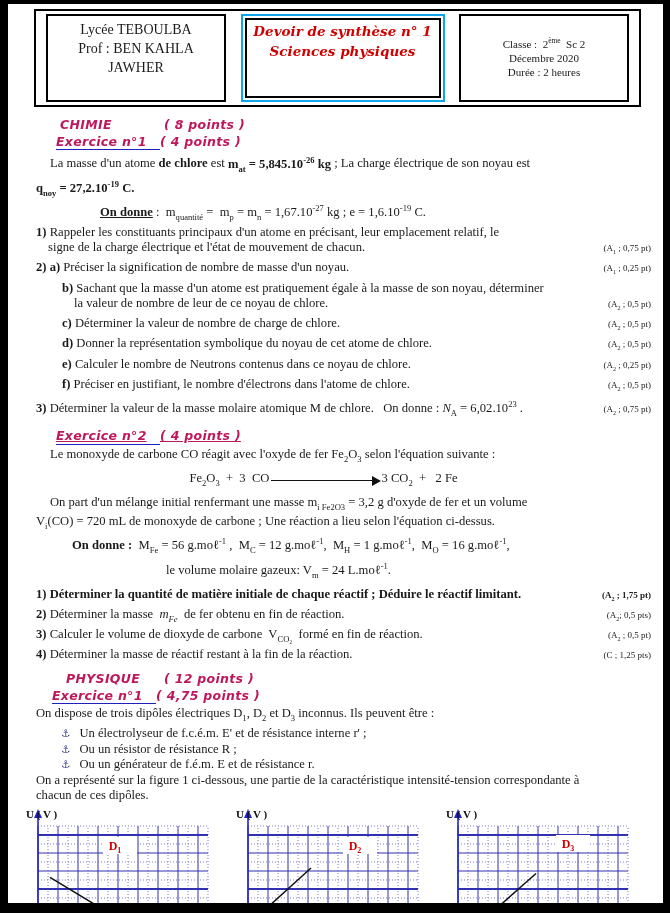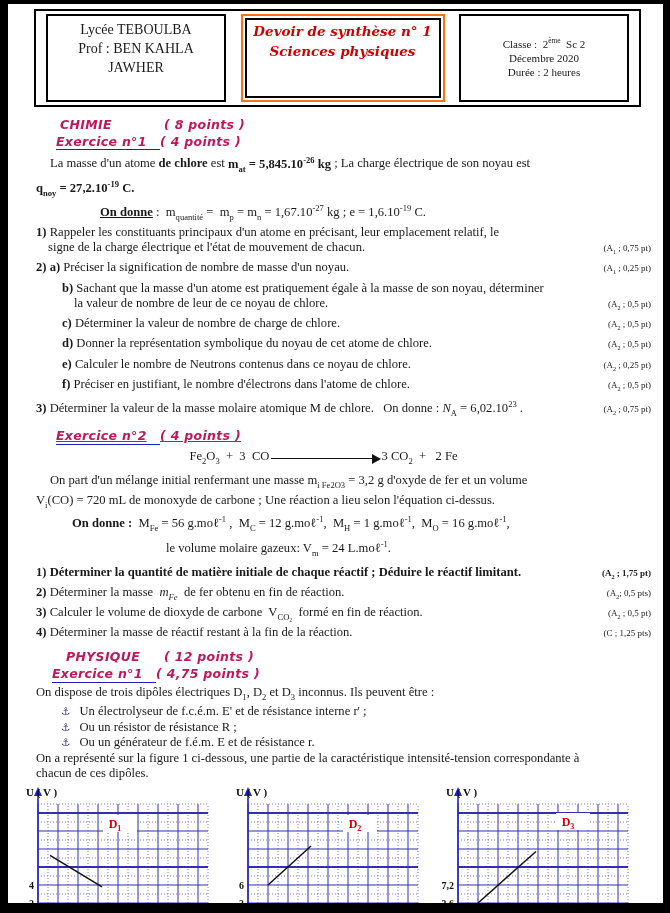--- a/index.html
+++ b/index.html
@@ -5,21 +5,21 @@
   html,body{margin:0;padding:0;}
   body{width:670px;height:913px;background:#000;position:relative;
        font-family:"Liberation Serif","DejaVu Serif",serif;color:#1a1a1a;}
   .page{position:absolute;left:8px;top:4px;width:655px;height:899px;background:#fff;overflow:hidden;}
 
   
   .band{margin:5px 22px 0 26px;border:2px solid #000;padding:3px 10px;
         display:flex;justify-content:space-between;align-items:stretch;}
   .cell{border:2px solid #000;box-sizing:border-box;}
   .cell-school{width:180px;text-align:center;font-size:14px;padding:5px 2px 4px;line-height:1.35;}
-  .mid-outer{border:2px solid #f97316;padding:2px;width:204px;box-sizing:border-box;}
+  .mid-outer{border:2px solid #0ea5e9;padding:2px;width:204px;box-sizing:border-box;}
   .mid-inner{border:2px solid #000;text-align:center;padding:2px 0 4px;height:100%;box-sizing:border-box;}
   .red-title{color:#d00000;font-family:"DejaVu Serif",serif;font-style:italic;font-weight:bold;font-size:13.5px;line-height:1.45;}
   .cell-info{width:170px;text-align:center;font-size:11px;padding:20px 4px;line-height:1.3;}
 
   
   .content{padding:0 12px 0 28px;font-size:12.6px;line-height:15.4px;}
   .indent1{text-indent:14px;}
   b.u{text-decoration:underline;}
   sub{font-size:68%;}
   sup{font-size:68%;}
@@ -131,20 +131,21 @@
     </div>
     <div class="ql">
       <span class="t"><b>3)</b> Déterminer la valeur de la masse molaire atomique M de chlore.&nbsp;&nbsp; On donne : <i>N</i><sub>A</sub> = 6,02.10<sup>23</sup> .</span>
       <span class="mk">(A<sub>2</sub>&nbsp;; 0,75 pt)</span>
     </div>
 
     <div class="head h-ex2">
       <span class="lbl u">Exercice n°2</span>
       <span>( 4 points )</span>
     </div>
+    <div class="indent1">Le monoxyde de carbone CO réagit avec l'oxyde de fer Fe<sub>2</sub>O<sub>3</sub> selon l'équation suivante :</div>
 
     <div class="eq">
       <span>Fe<sub>2</sub>O<sub>3</sub>&nbsp; +&nbsp; 3&nbsp; CO</span>
       <span class="eq-arrow"></span>
       <span>3 CO<sub>2</sub>&nbsp; +&nbsp;&nbsp; 2 Fe</span>
     </div>
 
     <div class="indent1">On part d'un mélange initial renfermant une masse m<sub>i Fe2O3</sub> = 3,2 g d'oxyde de fer et un volume</div>
     <div>V<sub>i</sub>(CO) = 720 mL de monoxyde de carbone ; Une réaction a lieu selon l'équation ci-dessus.</div>
     <div class="giv2a"><b>On donne :</b>&nbsp; M<sub>Fe</sub> = 56 g.moℓ<sup>-1</sup> ,&nbsp; M<sub>C</sub> = 12 g.moℓ<sup>-1</sup>,&nbsp; M<sub>H</sub> = 1 g.moℓ<sup>-1</sup>,&nbsp; M<sub>O</sub> = 16 g.moℓ<sup>-1</sup>,</div>

